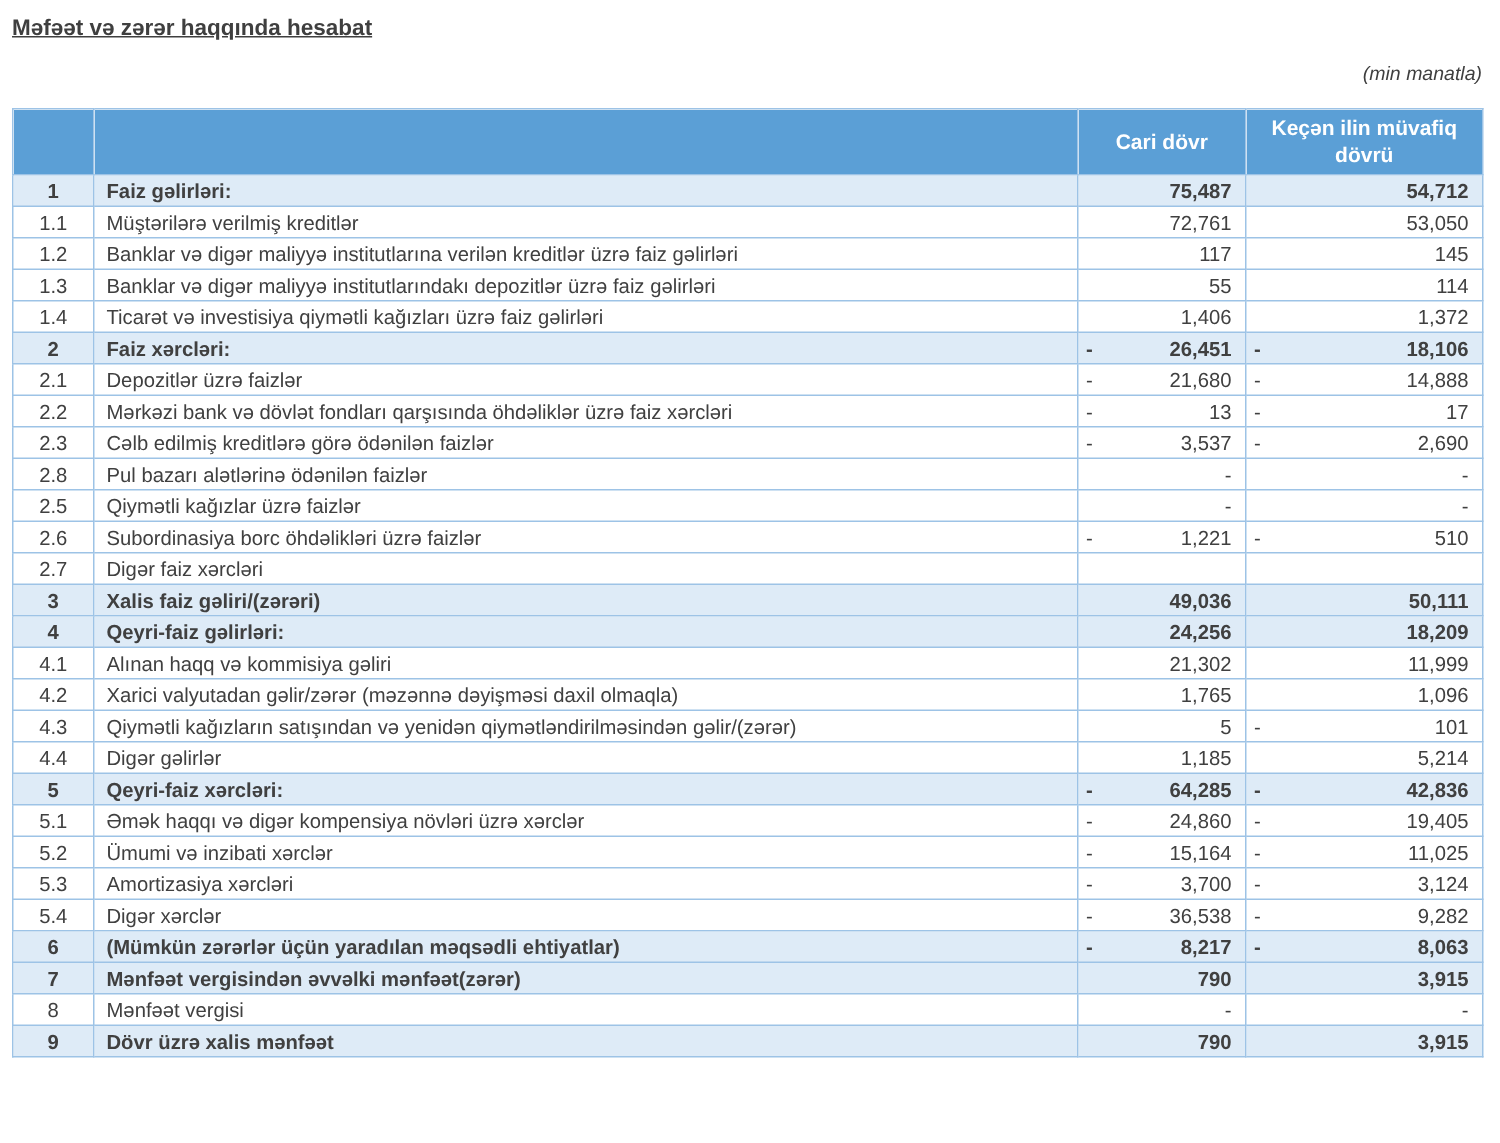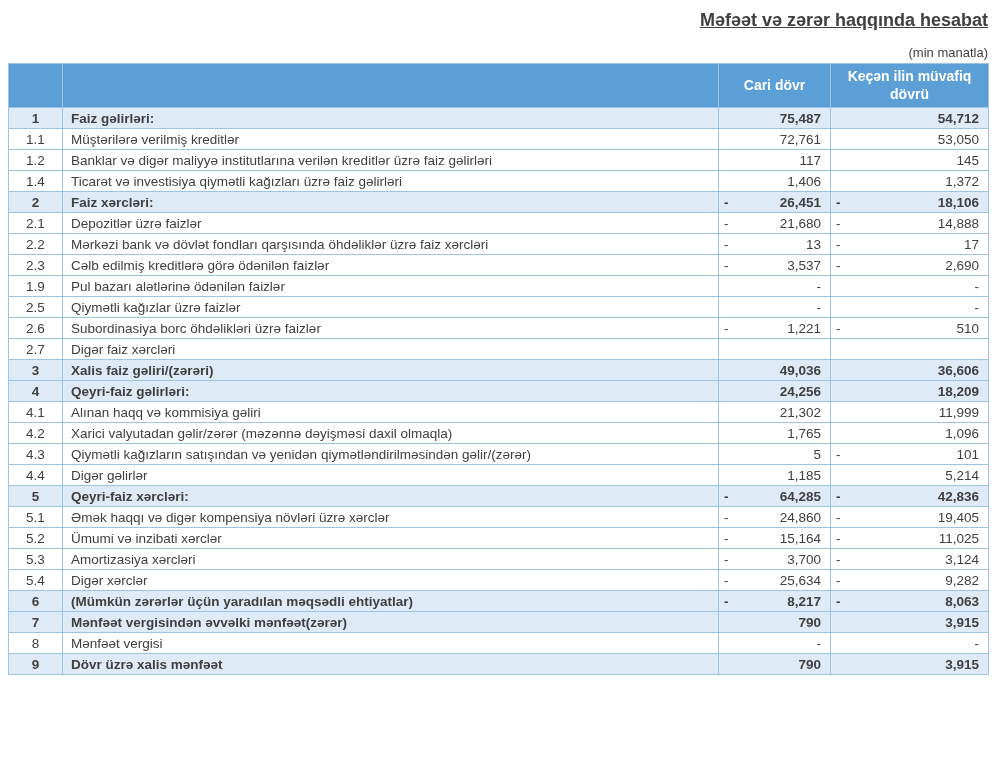--- a/index.html
+++ b/index.html
@@ -10,26 +10,26 @@
     --text:#404040;
   }
   *{box-sizing:border-box;}
   html,body{margin:0;padding:0;background:#ffffff;}
   body{
     width:1000px;height:762px;overflow:hidden;
     font-family:"Liberation Sans",sans-serif;color:var(--text);
   }
   .page{padding:6px 12px 0 8px;}
   .title{
-    font-size:18px;font-weight:700;text-decoration:underline;
-    text-align:right;margin:4px 0 0;color:#3f3f3f;
+    font-size:15px;font-weight:700;text-decoration:underline;
+    text-align:left;margin:4px 0 0;color:#3f3f3f;
   }
   .unit-note{
-    font-size:13px;text-align:right;
-    margin:14px 0 3px;color:#3f3f3f;
+    font-size:13px;font-style:italic;text-align:right;
+    margin:14px 0 16px;color:#3f3f3f;
   }
   table.report{border-collapse:collapse;table-layout:fixed;width:980px;}
   .report th,.report td{border:1px solid var(--border);overflow:hidden;}
   .report thead th{
     background:var(--header-bg);color:var(--header-text);
     font-size:14px;font-weight:700;height:44px;
     text-align:center;vertical-align:middle;padding:2px 6px;
     white-space:normal;line-height:1.25;
   }
   .report td{
@@ -114,20 +114,36 @@
       </div>
     </td>
     <td class="cell-val">
       <div class="valwrap">
         <span class="sign"></span>
         <span class="val">145</span>
       </div>
     </td>
   </tr>
 
+  <tr>
+    <td class="cell-num">1.3</td>
+    <td class="cell-label">Banklar və digər maliyyə institutlarındakı depozitlər üzrə faiz gəlirləri</td>
+    <td class="cell-val">
+      <div class="valwrap">
+        <span class="sign"></span>
+        <span class="val">55</span>
+      </div>
+    </td>
+    <td class="cell-val">
+      <div class="valwrap">
+        <span class="sign"></span>
+        <span class="val">114</span>
+      </div>
+    </td>
+  </tr>
 
   <tr>
     <td class="cell-num">1.4</td>
     <td class="cell-label">Ticarət və investisiya qiymətli kağızları üzrə faiz gəlirləri</td>
     <td class="cell-val">
       <div class="valwrap">
         <span class="sign"></span>
         <span class="val">1,406</span>
       </div>
     </td>
@@ -202,21 +218,21 @@
     </td>
     <td class="cell-val">
       <div class="valwrap">
         <span class="sign">-</span>
         <span class="val">2,690</span>
       </div>
     </td>
   </tr>
 
   <tr>
-    <td class="cell-num">1.9</td>
+    <td class="cell-num">2.8</td>
     <td class="cell-label">Pul bazarı alətlərinə ödənilən faizlər</td>
     <td class="cell-val">
       <div class="valwrap">
         <span class="sign"></span>
         <span class="val">-</span>
       </div>
     </td>
     <td class="cell-val">
       <div class="valwrap">
         <span class="sign"></span>
@@ -281,21 +297,21 @@
     <td class="cell-label">Xalis faiz gəliri/(zərəri)</td>
     <td class="cell-val">
       <div class="valwrap">
         <span class="sign"></span>
         <span class="val">49,036</span>
       </div>
     </td>
     <td class="cell-val">
       <div class="valwrap">
         <span class="sign"></span>
-        <span class="val">36,606</span>
+        <span class="val">50,111</span>
       </div>
     </td>
   </tr>
 
   <tr class="section">
     <td class="cell-num">4</td>
     <td class="cell-label">Qeyri-faiz gəlirləri:</td>
     <td class="cell-val">
       <div class="valwrap">
         <span class="sign"></span>
@@ -445,21 +461,21 @@
       </div>
     </td>
   </tr>
 
   <tr>
     <td class="cell-num">5.4</td>
     <td class="cell-label">Digər xərclər</td>
     <td class="cell-val">
       <div class="valwrap">
         <span class="sign">-</span>
-        <span class="val">25,634</span>
+        <span class="val">36,538</span>
       </div>
     </td>
     <td class="cell-val">
       <div class="valwrap">
         <span class="sign">-</span>
         <span class="val">9,282</span>
       </div>
     </td>
   </tr>
 

